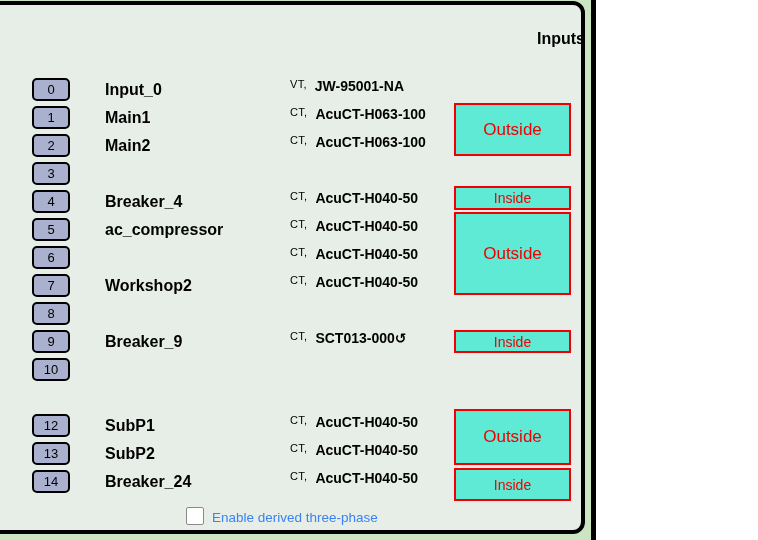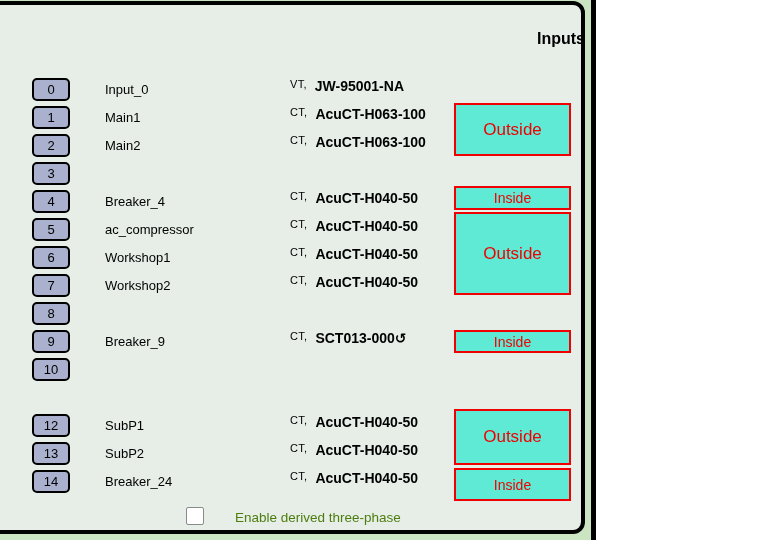--- a/index.html
+++ b/index.html
@@ -23,21 +23,21 @@
   }
   .row{position:absolute;left:0;width:585px;height:23px;}
   .chan{
     position:absolute;left:32px;top:0;width:38px;height:23px;
     box-sizing:border-box;background:#aab1ce;border:2px solid #000;border-radius:5px;
     display:flex;align-items:center;justify-content:center;
     font-family:inherit;font-size:13px;color:#000;padding:0;cursor:pointer;
   }
   .name{
     position:absolute;left:105px;top:0;height:23px;display:flex;align-items:center;
-    font-size:13px;font-weight:normal;color:#000;white-space:nowrap;
+    font-size:16px;font-weight:bold;color:#000;white-space:nowrap;
   }
   .sensor{
     position:absolute;left:290px;top:0;height:23px;display:flex;align-items:flex-start;
     white-space:nowrap;color:#000;
   }
   .stype{font-size:11px;letter-spacing:.3px;}
   .smodel{font-size:14px;font-weight:bold;margin-left:8px;}
   .locbox{
     position:absolute;left:454px;width:117px;box-sizing:border-box;
     background:#5eead4;border:2px solid #f00000;color:#f00000;
@@ -50,22 +50,22 @@
   .box3{top:212px;height:83px;}
   .box4{top:330px;height:23px;}
   .box5{top:409px;height:56px;}
   .box6{top:468px;height:33px;}
   .check-row{position:absolute;left:0;top:505px;width:585px;height:24px;}
   .checkbox{
     position:absolute;left:186px;top:2px;width:18px;height:18px;
     box-sizing:border-box;background:#fff;border:1px solid #8a8a8a;border-radius:2px;cursor:pointer;
   }
   .check-label{
-    position:absolute;left:235px;top:0;height:24px;display:flex;align-items:center;
-    font-size:13.5px;color:#4d7c0f;
+    position:absolute;left:212px;top:0;height:24px;display:flex;align-items:center;
+    font-size:13.5px;color:#3b82f6;
   }
 </style>
 </head>
 <body>
 
 <div class="stage">
   <div class="frame-bg"></div>
   <div class="panel"></div>
   <div class="edge-line"></div>
 
@@ -114,21 +114,20 @@
   <div class="row" style="top:218px">
     <button class="chan">5</button>
     <span class="name">ac_compressor</span>
     <span class="sensor">
         <span class="stype">CT,</span>
         <span class="smodel">AcuCT-H040-50</span>
       </span>
   </div>
   <div class="row" style="top:246px">
     <button class="chan">6</button>
-    <span class="name">Workshop1</span>
     <span class="sensor">
         <span class="stype">CT,</span>
         <span class="smodel">AcuCT-H040-50</span>
       </span>
   </div>
   <div class="row" style="top:274px">
     <button class="chan">7</button>
     <span class="name">Workshop2</span>
     <span class="sensor">
         <span class="stype">CT,</span>

